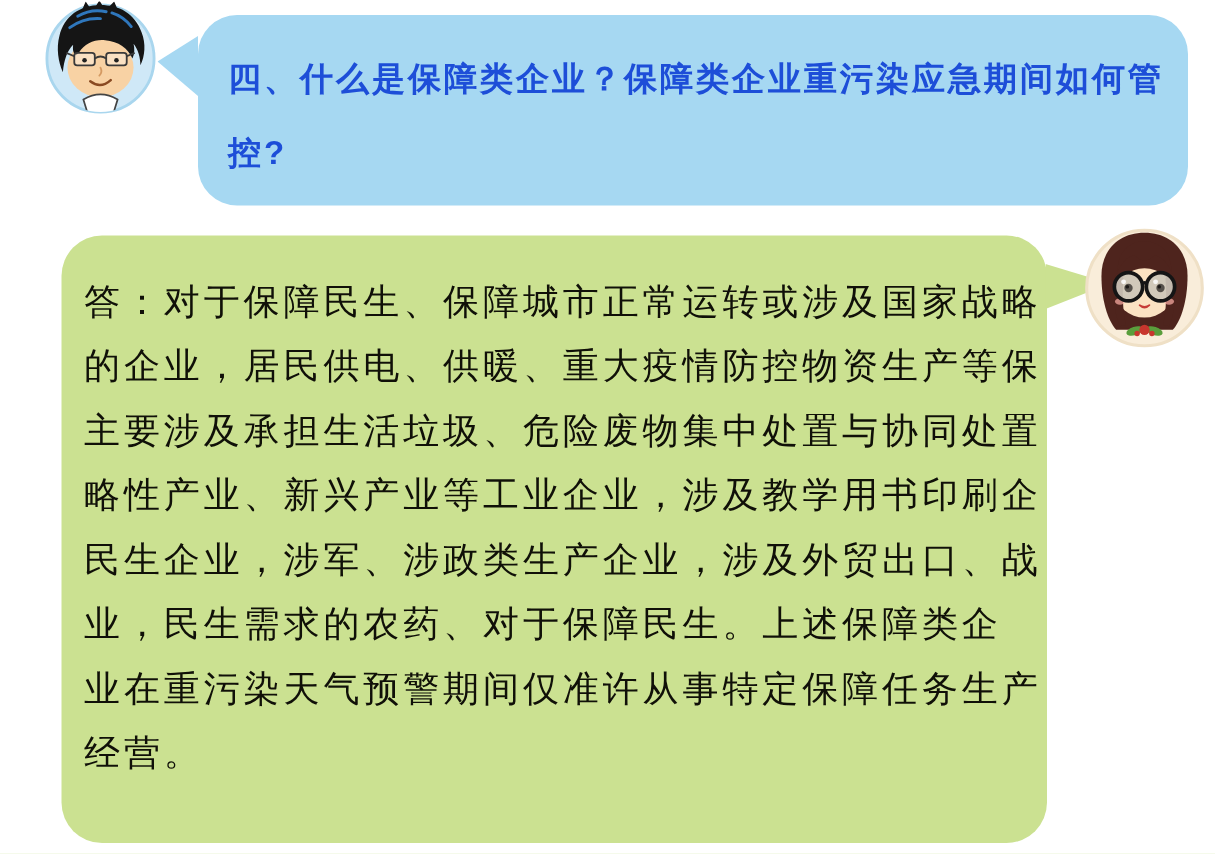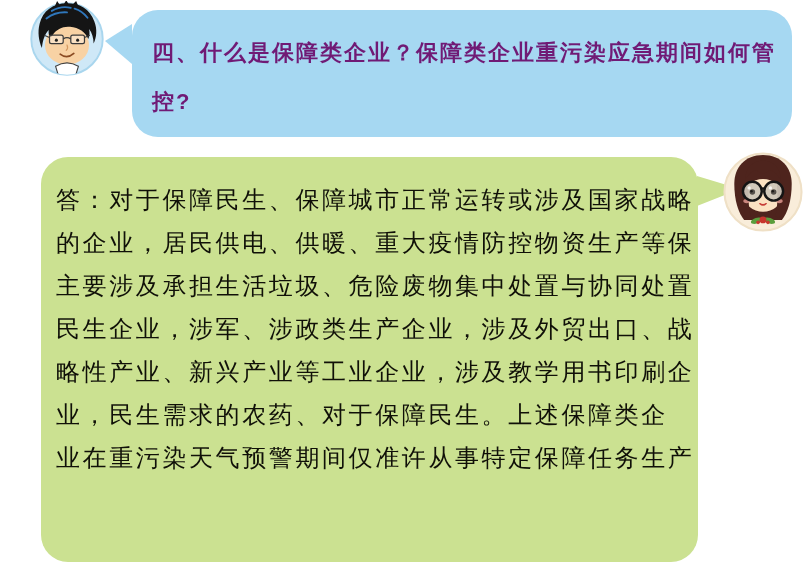--- a/index.html
+++ b/index.html
@@ -23,38 +23,37 @@
     width: 660px; height: 127px;
     background: #a6d8f2;
     border-radius: 26px;
     padding: 18px 0 0 20px;
   }
   .q-line {
     font-size: 22px;
     font-weight: bold;
     line-height: 49px;
     letter-spacing: 2px;
-    color: #701a75;
+    color: #1d4ed8;
     white-space: nowrap;
   }
   .bubble-answer {
     left: 41px; top: 157px;
     width: 657px; height: 405px;
     background: #cbe191;
     border-radius: 27px;
     padding: 23px 0 0 15px;
   }
   .a-line {
     font-size: 24px;
     font-weight: normal;
     line-height: 43px;
     letter-spacing: 2.6px;
     color: #101008;
     white-space: nowrap;
-    font-family: Liberation Mono, monospace;
   }
   .tail { position: absolute; display: block; }
   .tail-question { left: -27px; top: 14px; width: 27px; height: 40px; }
   .tail-answer   { left: 656px; top: 19px; width: 43px; height: 30px; }
 </style>
 </head>
 <body>
 
 <div class="page">
 
@@ -94,24 +93,25 @@
     <div class="q-line">控?</div>
   </div>
 
   <div class="bubble bubble-answer">
     <svg class="tail tail-answer" viewBox="0 0 43 30">
       <polygon points="0,0 43,13 0,30" fill="#cbe191"></polygon>
     </svg>
     <div class="a-line">答：对于保障民生、保障城市正常运转或涉及国家战略</div>
     <div class="a-line">的企业，居民供电、供暖、重大疫情防控物资生产等保</div>
     <div class="a-line">主要涉及承担生活垃圾、危险废物集中处置与协同处置</div>
+    <div class="a-line">略性产业、新兴产业等工业企业，涉及教学用书印刷企</div>
     <div class="a-line">民生企业，涉军、涉政类生产企业，涉及外贸出口、战</div>
-    <div class="a-line">略性产业、新兴产业等工业企业，涉及教学用书印刷企</div>
     <div class="a-line">业，民生需求的农药、对于保障民生。上述保障类企</div>
     <div class="a-line">业在重污染天气预警期间仅准许从事特定保障任务生产</div>
+    <div class="a-line">经营。</div>
   </div>
 
   <div class="avatar avatar-girl">
     <svg viewBox="0 0 100 100">
       <defs>
         <clipPath id="girlClip">
             <circle cx="50" cy="50" r="47"></circle>
           </clipPath>
       </defs>
       <circle cx="50" cy="50" r="47" fill="#f9edda" stroke="#efe0c6" stroke-width="2.5"></circle>

